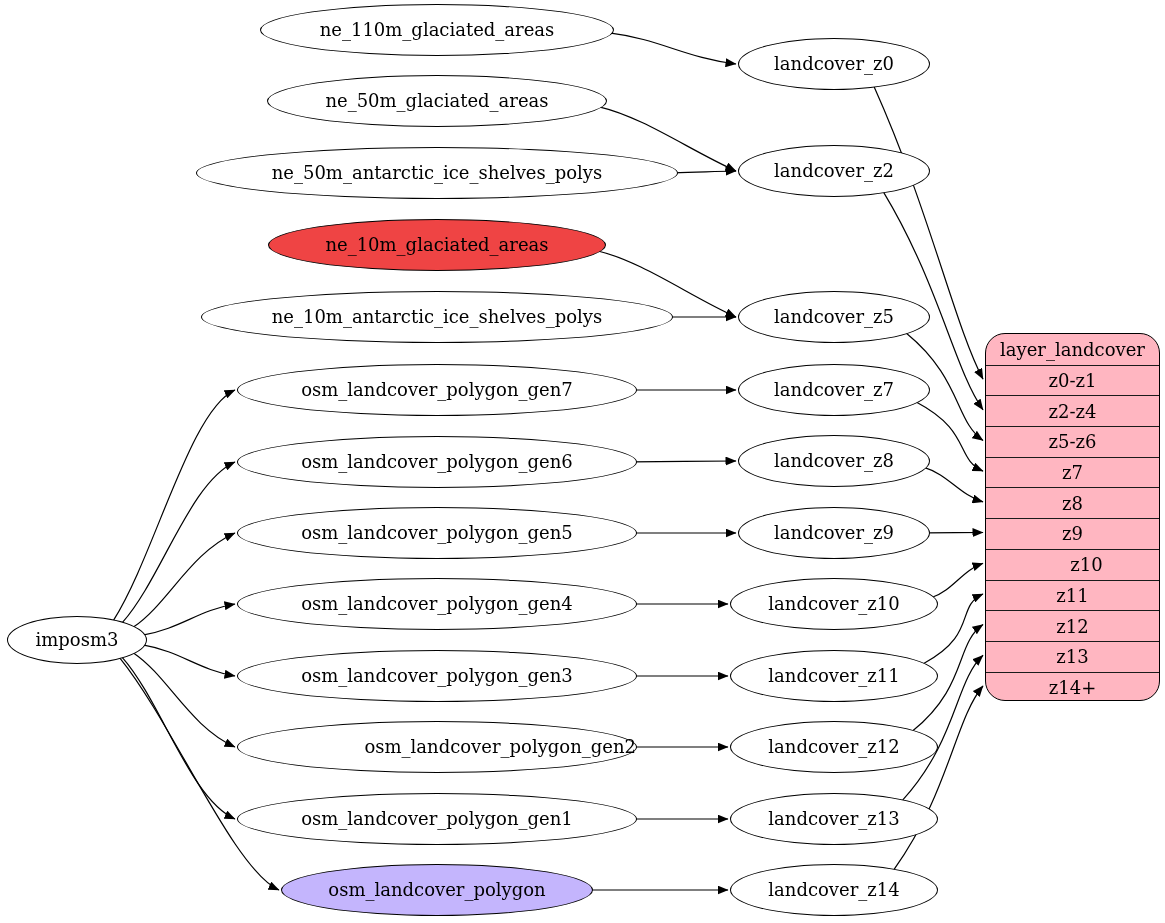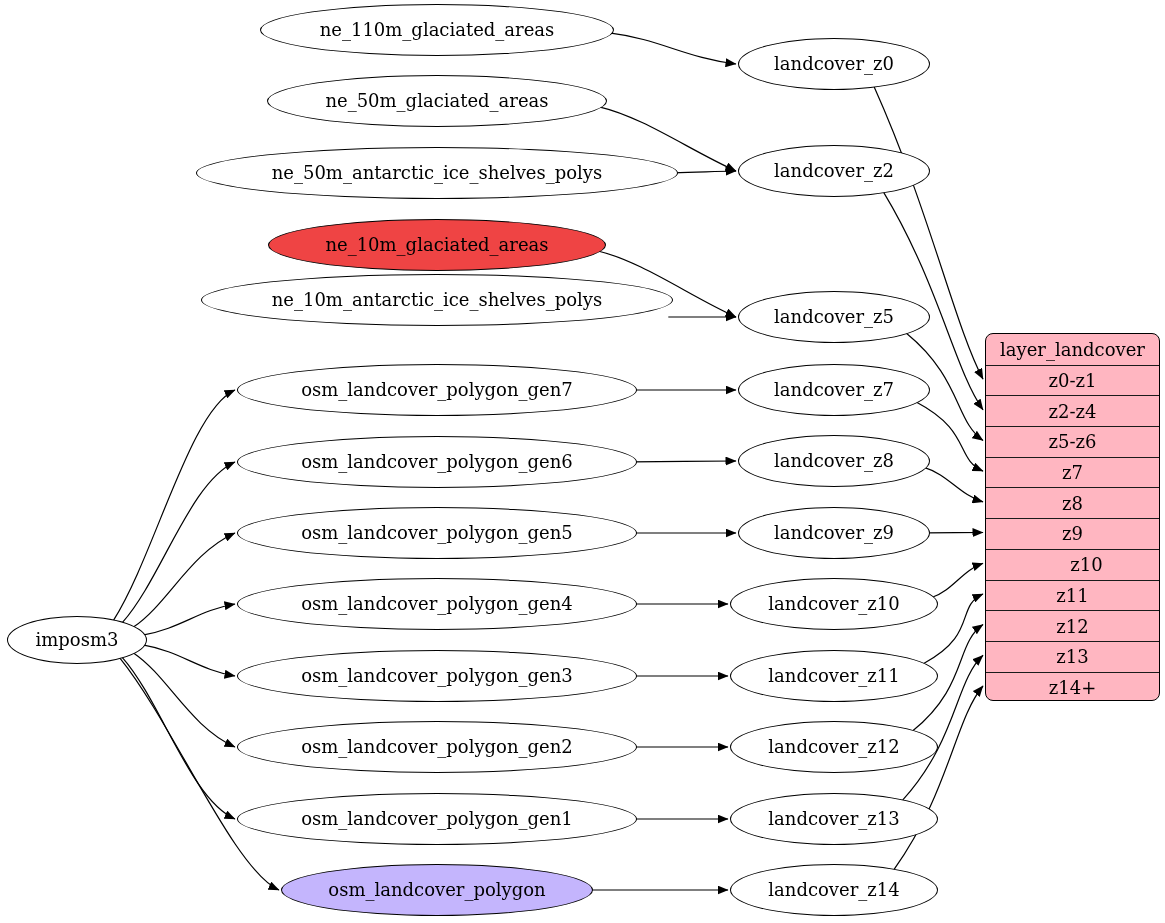--- a/index.html
+++ b/index.html
@@ -11,21 +11,21 @@
   }
   .canvas svg{position:absolute;left:0;top:0;}
   .node{
     position:absolute;display:flex;align-items:center;justify-content:center;
     border:1.3px solid #000;border-radius:50%;background:#fff;
     white-space:nowrap;box-sizing:border-box;z-index:2;
   }
   .node span{display:block;line-height:1;}
   .gtable{
     position:absolute;box-sizing:border-box;z-index:2;
-    border:1.4px solid #000;border-radius:8px;overflow:hidden;text-align:right;
+    border:1.4px solid #000;border-radius:20px;overflow:hidden;text-align:right;
   }
   .gtable .trow{
     display:flex;align-items:center;justify-content:center;
     box-sizing:border-box;white-space:nowrap;
     border-top:1.4px solid #1a1a1a;
   }
   .gtable .trow:first-child{border-top:none;}
 </style>
 </head>
 <body>
@@ -79,39 +79,39 @@
       </div>
       <div class="node" style="left: 267px; top: 75px; width: 340px; height: 52px; background: rgb(255, 255, 255); border-color: rgb(0, 0, 0);">
         <span>ne_50m_glaciated_areas</span>
       </div>
       <div class="node" style="left: 196px; top: 147px; width: 482px; height: 52px; background: rgb(255, 255, 255); border-color: rgb(0, 0, 0);">
         <span>ne_50m_antarctic_ice_shelves_polys</span>
       </div>
       <div class="node" style="left: 268px; top: 219px; width: 338px; height: 52px; background: #ef4444; border-color: rgb(0, 0, 0);">
         <span>ne_10m_glaciated_areas</span>
       </div>
-      <div class="node" style="left: 201px; top: 274px; width: 472px; height: 52px; background: rgb(255, 255, 255); border-color: rgb(0, 0, 0);">
+      <div class="node" style="left: 201px; top: 291px; width: 472px; height: 52px; background: rgb(255, 255, 255); border-color: rgb(0, 0, 0);">
         <span>ne_10m_antarctic_ice_shelves_polys</span>
       </div>
       <div class="node" style="left: 237px; top: 364px; width: 400px; height: 52px; background: rgb(255, 255, 255); border-color: rgb(0, 0, 0);">
         <span>osm_landcover_polygon_gen7</span>
       </div>
       <div class="node" style="left: 237px; top: 436px; width: 400px; height: 52px; background: rgb(255, 255, 255); border-color: rgb(0, 0, 0);">
         <span>osm_landcover_polygon_gen6</span>
       </div>
       <div class="node" style="left: 237px; top: 507px; width: 400px; height: 52px; background: rgb(255, 255, 255); border-color: rgb(0, 0, 0);">
         <span>osm_landcover_polygon_gen5</span>
       </div>
       <div class="node" style="left: 237px; top: 578px; width: 400px; height: 52px; background: rgb(255, 255, 255); border-color: rgb(0, 0, 0);">
         <span>osm_landcover_polygon_gen4</span>
       </div>
       <div class="node" style="left: 237px; top: 650px; width: 400px; height: 52px; background: rgb(255, 255, 255); border-color: rgb(0, 0, 0);">
         <span>osm_landcover_polygon_gen3</span>
       </div>
-      <div class="node" style="left: 237px; top: 721px; width: 400px; height: 52px; background: rgb(255, 255, 255); border-color: rgb(0, 0, 0);">
+      <div class="node" style="left: 237px; top: 721px; width: 400px; height: 52px; background: rgb(255, 255, 255); border-color: rgb(0, 0, 0); justify-content: flex-end;">
         <span>osm_landcover_polygon_gen2</span>
       </div>
       <div class="node" style="left: 237px; top: 793px; width: 400px; height: 52px; background: rgb(255, 255, 255); border-color: rgb(0, 0, 0);">
         <span>osm_landcover_polygon_gen1</span>
       </div>
       <div class="node" style="left: 281px; top: 864px; width: 312px; height: 52px; background: #c4b5fd; border-color: rgb(0, 0, 0);">
         <span>osm_landcover_polygon</span>
       </div>
       <div class="node" style="left: 738px; top: 38px; width: 192px; height: 52px; background: rgb(255, 255, 255); border-color: rgb(0, 0, 0); justify-content: center;">
         <span>landcover_z0</span>

